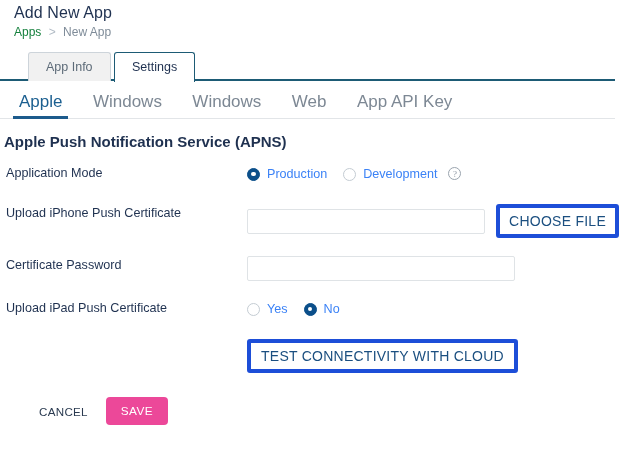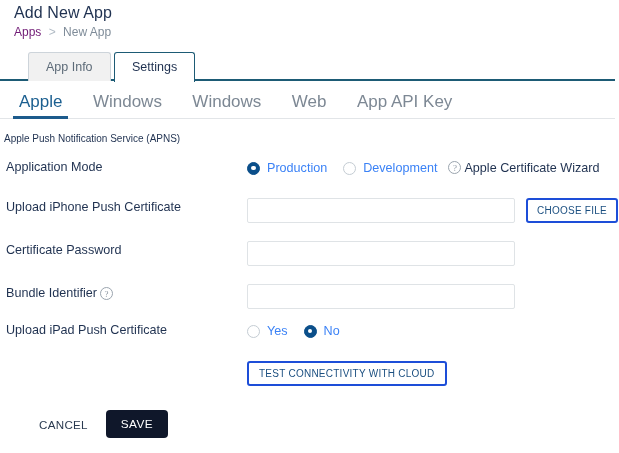--- a/index.html
+++ b/index.html
@@ -26,21 +26,21 @@
     color: #1f3150;
     line-height: 22px;
     letter-spacing: .1px;
   }
   .breadcrumb {
     margin-top: 1px;
     font-size: 12px;
     line-height: 15px;
   }
   .crumb-link {
-    color: #701a75;
+    color: #15803d;
     text-decoration: none;
     cursor: pointer;
   }
   .crumb-sep {
     color: #b2bcc6;
     margin: 0 4px;
     font-size: 12px;
   }
   .crumb-current {
     color: #7f8c99;
@@ -128,22 +128,22 @@
     left: 7px;
     right: 7px;
     bottom: 0;
     height: 2.6px;
     background: #1d5b8c;
   }
 
   
   .section-title {
     margin: 14px 0 0 4px;
-    font-size: 10px;
-    font-weight: normal;
+    font-size: 15px;
+    font-weight: bold;
     color: #1f3150;
   }
 
   
   .form {
     margin-top: 14px;
     padding-left: 4px;
   }
   .row {
     position: relative;
@@ -244,25 +244,25 @@
   }
   .input-inline {
     display: flex;
     align-items: center;
   }
 
   
   .btn-outline {
     display: inline-block;
     box-sizing: border-box;
-    border: 2px solid #1d4ed8;
+    border: 4px solid #1d4ed8;
     border-radius: 3px;
     background: #ffffff;
     color: #1b4f80;
-    font-size: 10px;
+    font-size: 14px;
     font-family: "Liberation Sans", sans-serif;
     letter-spacing: .25px;
     padding: 5px 10px;
     cursor: pointer;
     white-space: nowrap;
   }
   .choose-file {
     margin-left: 11px;
     padding: 5px 9px;
   }
@@ -280,21 +280,21 @@
     font-size: 11.6px;
     letter-spacing: .3px;
     color: #2a3a50;
     font-family: "Liberation Sans", sans-serif;
     cursor: pointer;
     padding: 6px 2px;
     margin-left: 25px;
   }
   .btn-primary {
     margin-left: 16px;
-    background: #0f172a;
+    background: #ec4899;
     color: #ffffff;
     border: none;
     border-radius: 4px;
     font-size: 11.8px;
     letter-spacing: .4px;
     font-family: "Liberation Sans", sans-serif;
     padding: 7px 15px;
     cursor: pointer;
   }
 </style>
@@ -331,48 +331,39 @@
 
   <div class="row">
     <div class="label">Application Mode</div>
     <div class="field">
       <div class="radio-group">
         <span class="radio checked"></span>
         <span class="radio-label">Production</span>
         <span class="radio"></span>
         <span class="radio-label last">Development</span>
         <span class="help-icon">?</span>
-        <span class="wizard-link">Apple Certificate Wizard</span>
       </div>
     </div>
   </div>
 
   <div class="row">
     <div class="label">Upload iPhone Push Certificate</div>
     <div class="field input-inline">
       <input class="input" type="text" placeholder="" style="">
       <button class="btn-outline choose-file">CHOOSE FILE</button>
     </div>
   </div>
 
   <div class="row">
     <div class="label">Certificate Password</div>
     <div class="field">
       <input class="input" type="password" placeholder="" style="">
     </div>
   </div>
 
-  <div class="row tight">
-    <div class="label">
-      <span>Bundle Identifier</span><span class="help-icon">?</span>
-    </div>
-    <div class="field">
-      <input class="input" type="text" placeholder="" style="">
-    </div>
-  </div>
 
   <div class="row">
     <div class="label">Upload iPad Push Certificate</div>
     <div class="field">
       <div class="radio-group">
         <span class="radio"></span>
         <span class="radio-label">Yes</span>
         <span class="radio checked"></span>
         <span class="radio-label last">No</span>
       </div>

